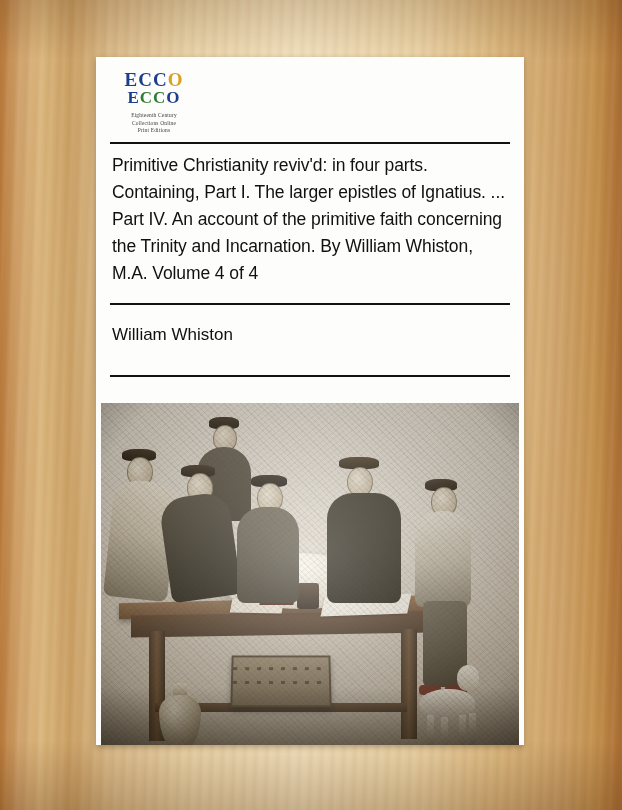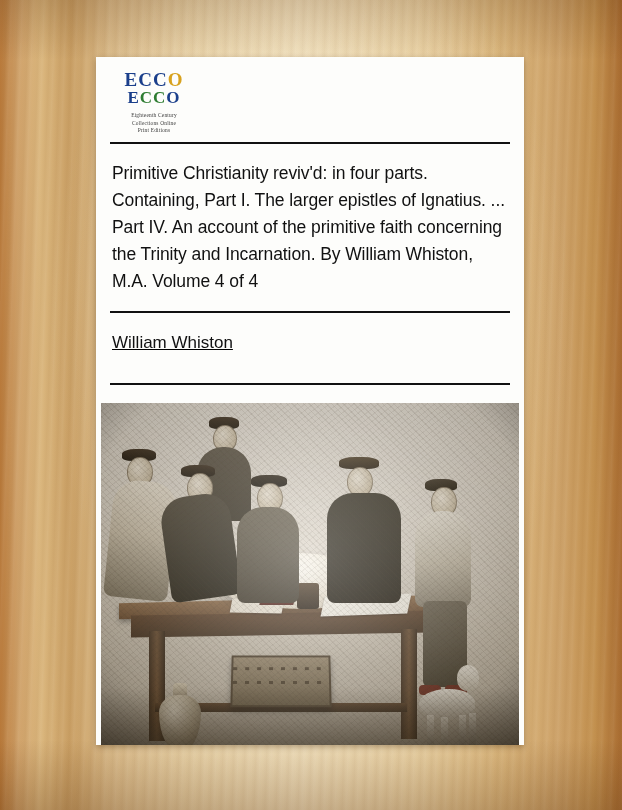--- a/index.html
+++ b/index.html
@@ -124,36 +124,35 @@
 
   .rule {
     height: 2px;
     background: #111;
     margin: 0 14px;
   }
   .rule.thin { height: 2px; }
 
   
   .title-block {
-    padding: 16px 16px 16px 16px;
+    padding: 8px 16px 16px 16px;
   }
   .book-title {
     font-family: "Liberation Sans", sans-serif;
     font-size: 17.5px;
     line-height: 27px;
     color: #111;
     letter-spacing: -0.1px;
   }
 
   
   .author-block {
     padding: 20px 16px 32px 16px;
     height: 70px;
     box-sizing: border-box;
-    text-decoration: underline;
   }
   .author-name {
     font-family: "Liberation Sans", sans-serif;
     font-size: 17px;
     color: #111;
   }
 
   
   .illus-wrap {
     position: absolute;

